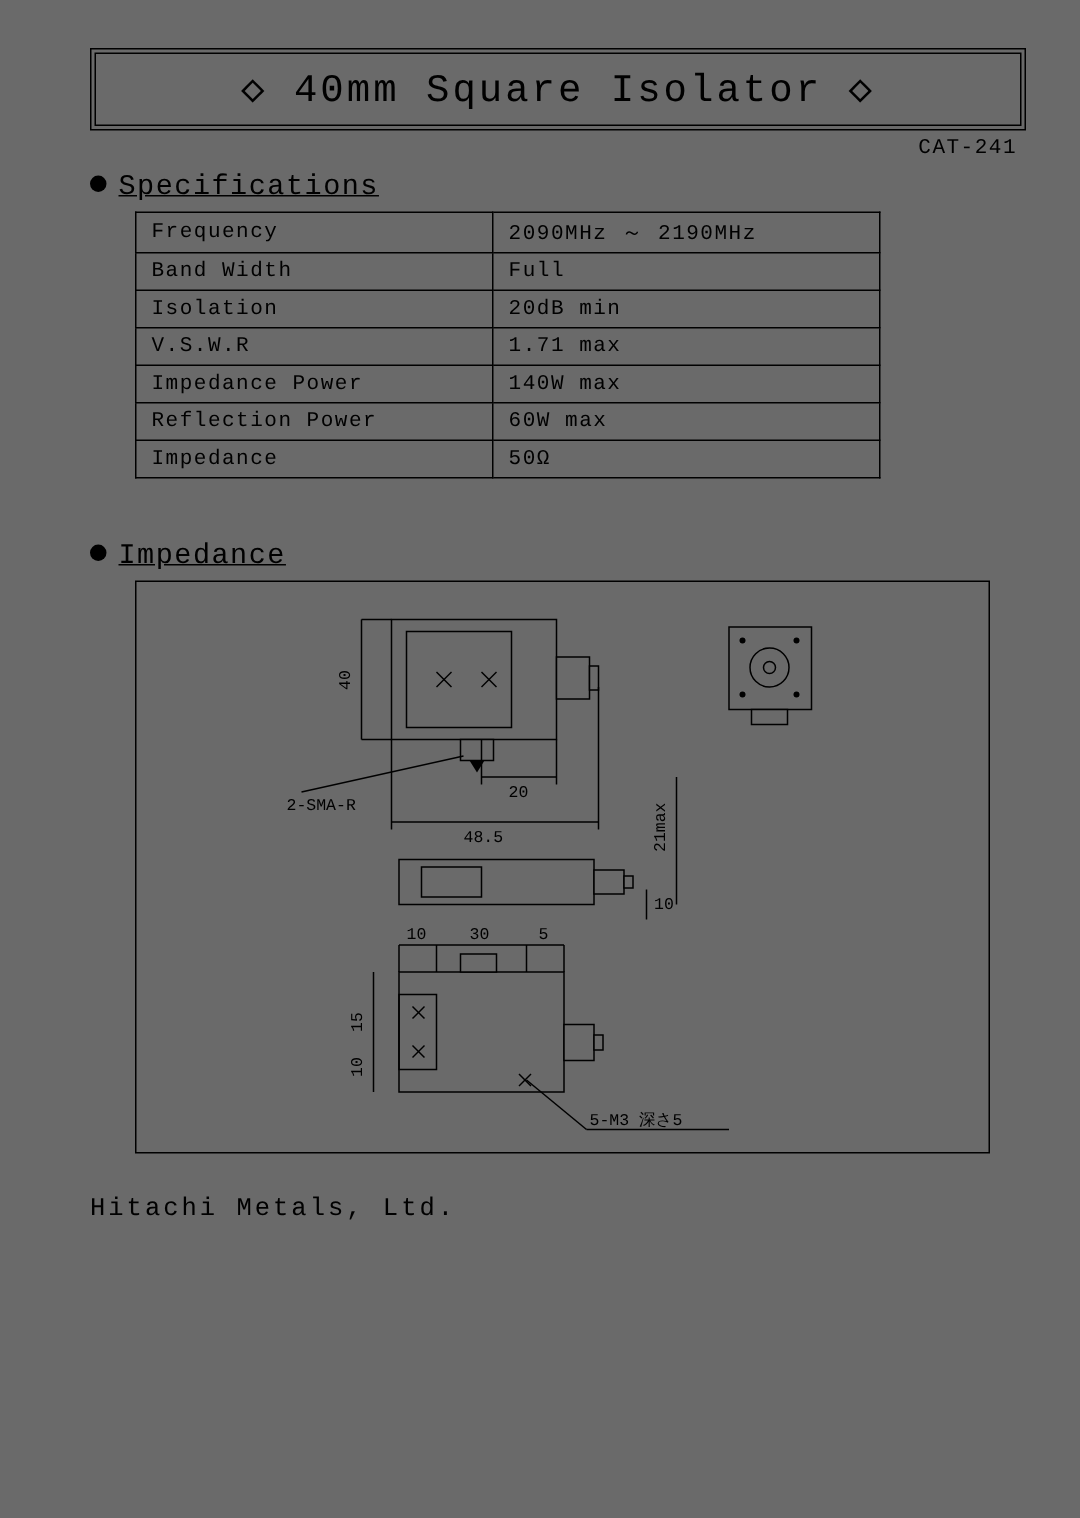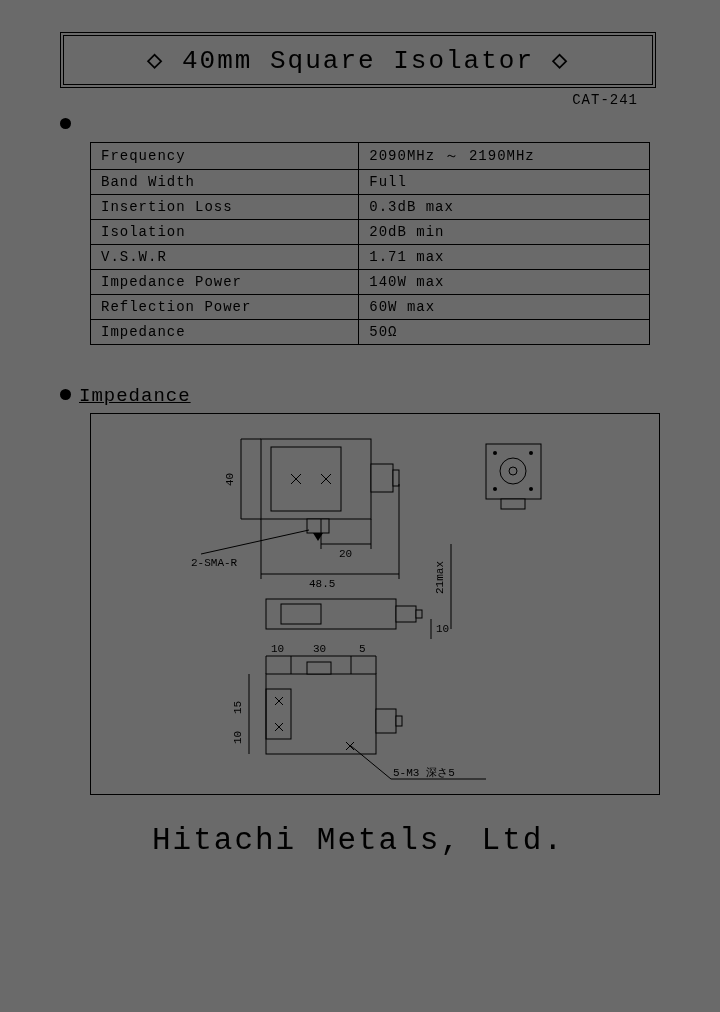--- a/index.html
+++ b/index.html
@@ -10,35 +10,35 @@
     width: 720px;
     height: 1012px;
     overflow: hidden;
     color: #000;
   }
   .page {
     width: 720px;
     height: 1012px;
     position: relative;
     box-sizing: border-box;
-    padding: 32px 64px 0 60px;
+    padding: 32px 36px 0 60px;
   }
   .title-box {
     border: 4px double #000;
     padding: 8px 0;
     text-align: center;
     font-size: 26px;
     letter-spacing: 2px;
     font-family: "Courier New", monospace;
     font-weight: normal;
   }
   .cat {
     text-align: right;
     font-size: 14px;
-    margin: 4px 18px 0 0;
+    margin: 4px 6px 0 0;
     letter-spacing: 1px;
   }
   .model {
     text-align: center;
     font-size: 21px;
     margin: 14px 0 16px 0;
     letter-spacing: 1px;
   }
   .section-head {
     font-size: 19px;
@@ -50,77 +50,72 @@
     display: inline-block;
     width: 11px;
     height: 11px;
     background: #000;
     border-radius: 50%;
     margin-right: 8px;
     vertical-align: 1px;
   }
   table.spec {
     border-collapse: collapse;
-    width: 560px;
+    width: 497px;
     margin-left: 30px;
     font-size: 14px;
   }
   table.spec td {
     border: 1px solid #000;
     padding: 4px 10px;
     height: 16px;
     letter-spacing: 1px;
   }
   table.spec td.k { width: 48%; }
   .dim-box {
     border: 1px solid #000;
     width: 568px;
     height: 380px;
     margin-left: 30px;
     position: relative;
   }
   .footer {
-    text-align: center;
-    font-size: 31px;
+    font-size: 17px;
     letter-spacing: 2px;
     margin-top: 28px;
   }
   .thinline { stroke:#000; stroke-width:1; fill:none; }
   .thinfill { stroke:#000; stroke-width:1; fill:#6a6a6a; }
   .txt { font-family: "Courier New", monospace; font-size:11px; fill:#000; }
 </style>
 </head>
 <body>
 
 <div class="page">
 
   <div class="title-box">
     <span>◇ 40mm Square Isolator ◇</span>
   </div>
 
   <div class="cat">CAT-241</div>
 
 
   <div class="section-head">
-    <span class="bullet"></span>
+    <span class="bullet"></span><span>Specifications</span>
   </div>
 
   <table class="spec">
     <tbody id="spec-body">
         <tr>
           <td class="k">Frequency</td>
           <td>2090MHz ～ 2190MHz</td>
         </tr>
         <tr>
           <td class="k">Band Width</td>
           <td>Full</td>
-        </tr>
-        <tr>
-          <td class="k">Insertion Loss</td>
-          <td>0.3dB max</td>
         </tr>
         <tr>
           <td class="k">Isolation</td>
           <td>20dB min</td>
         </tr>
         <tr>
           <td class="k">V.S.W.R</td>
           <td>1.71 max</td>
         </tr>
         <tr>

